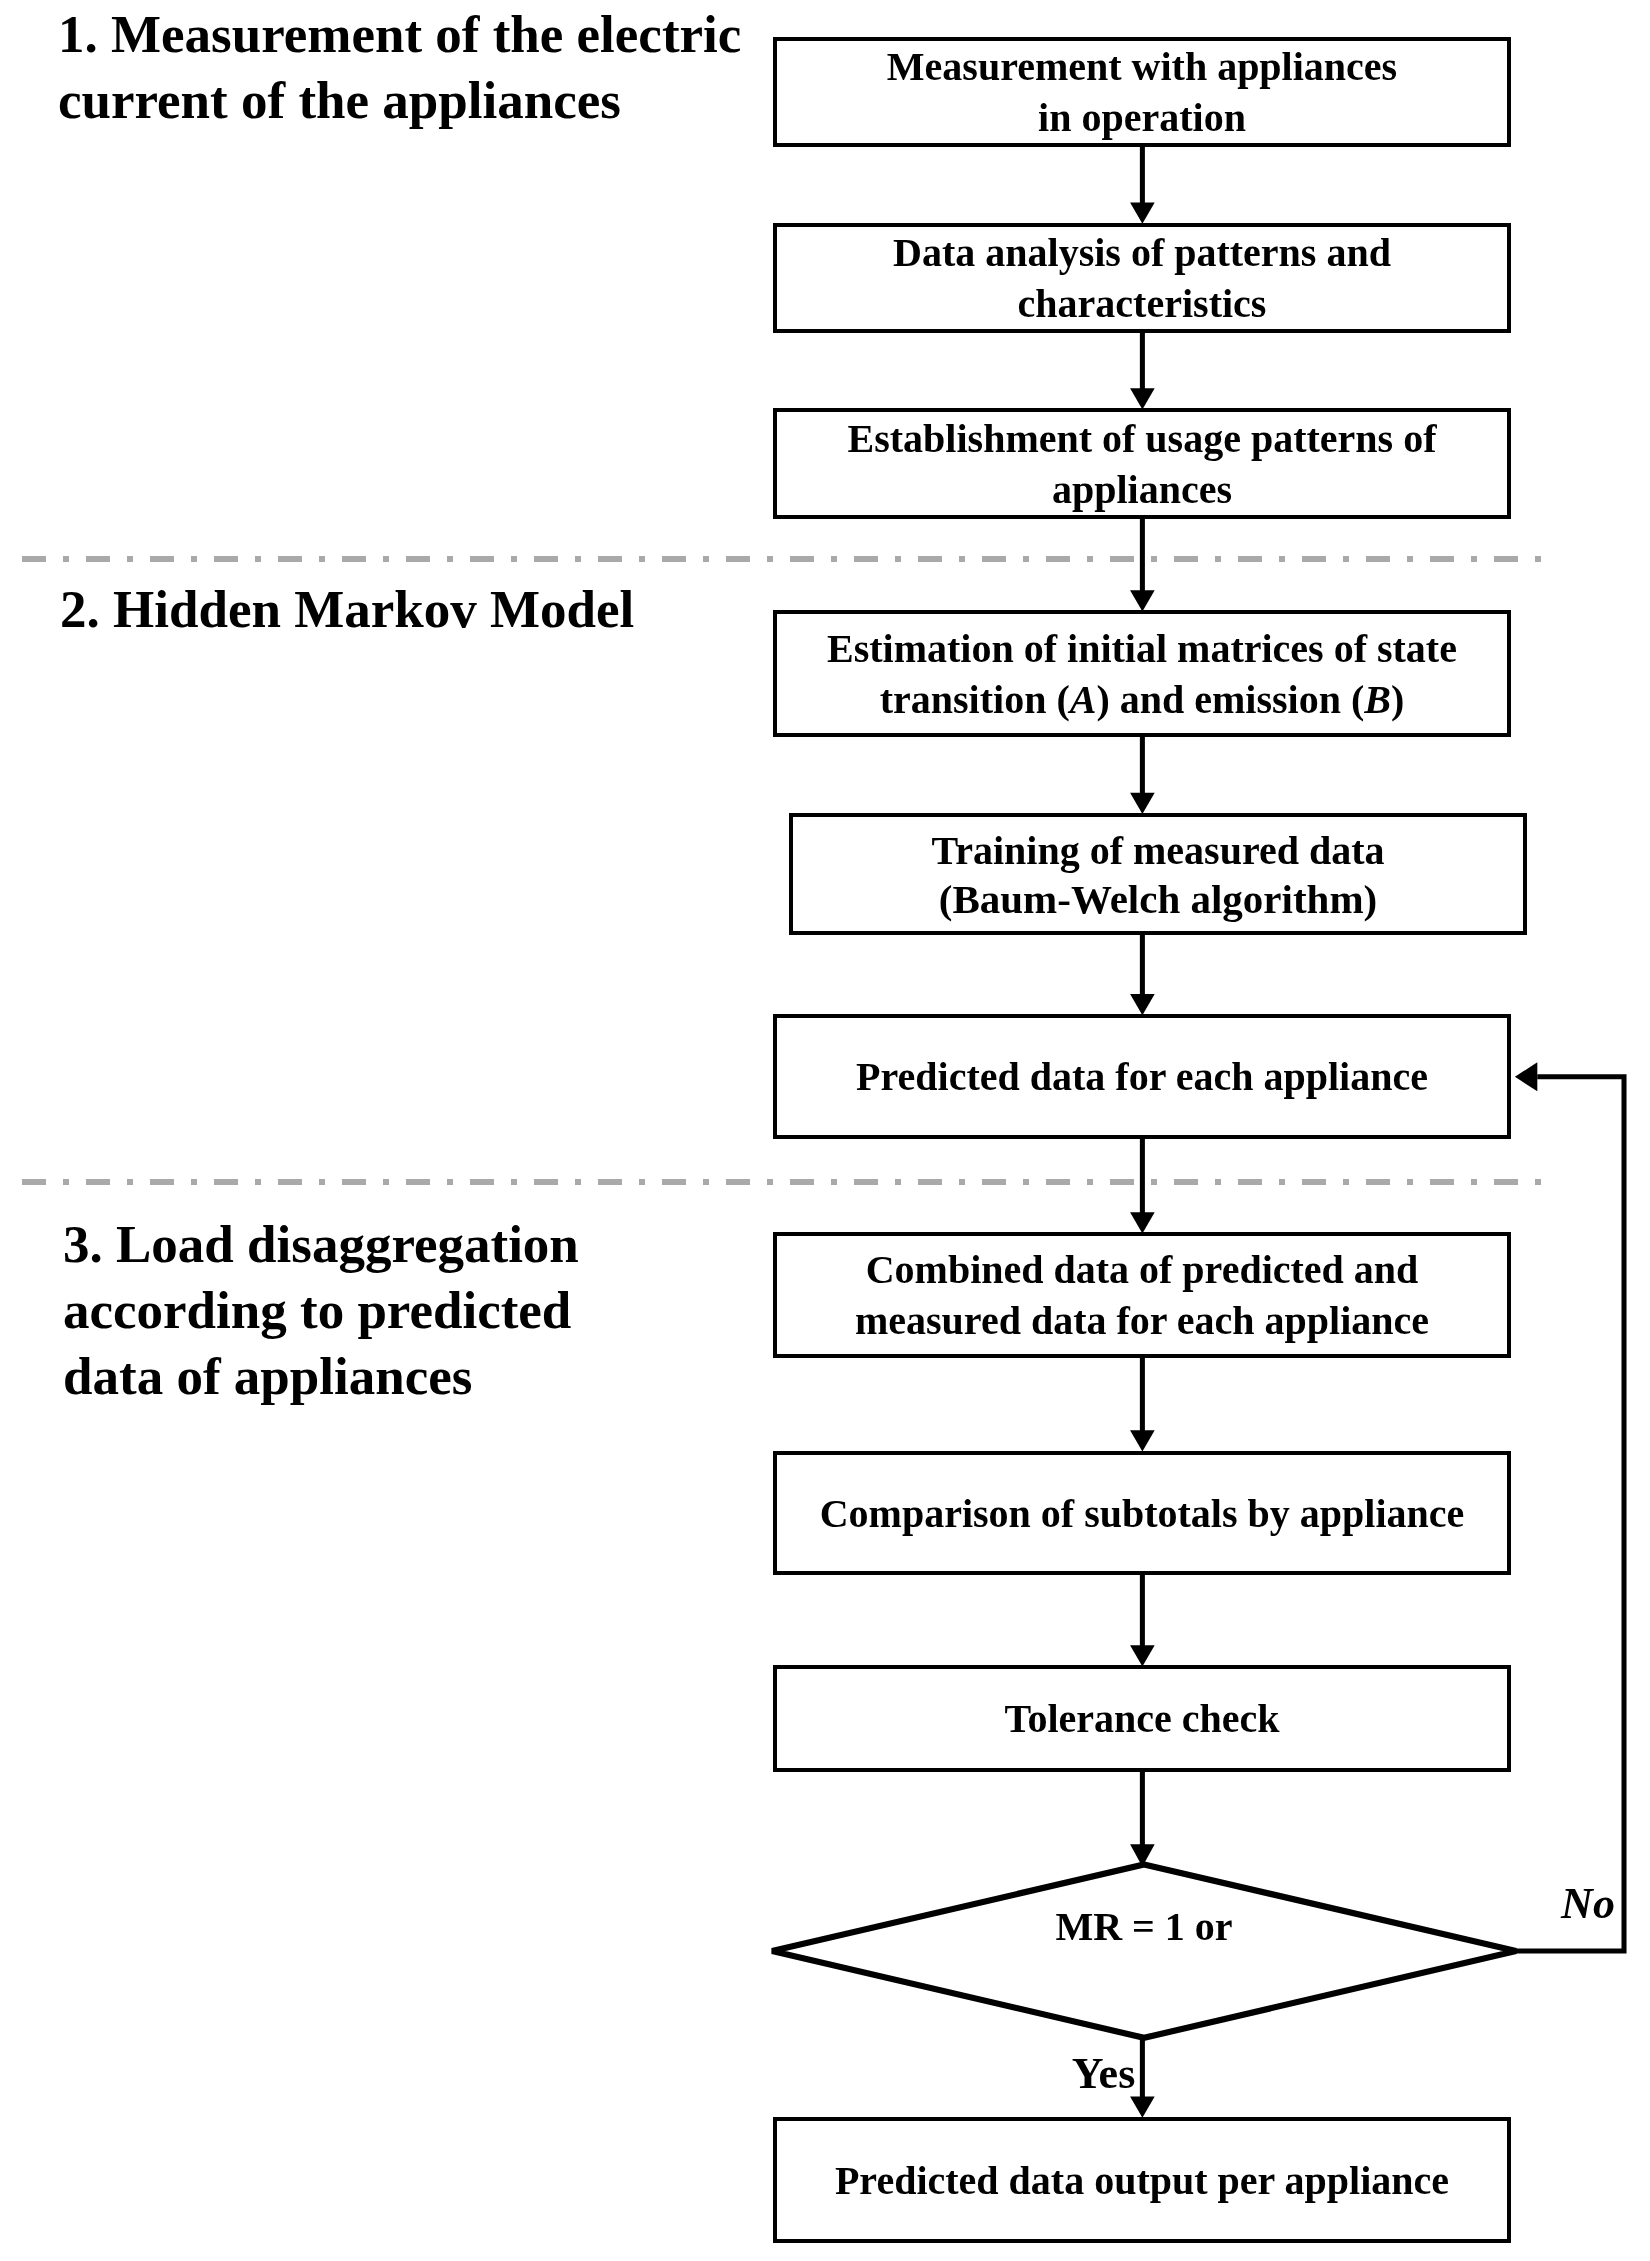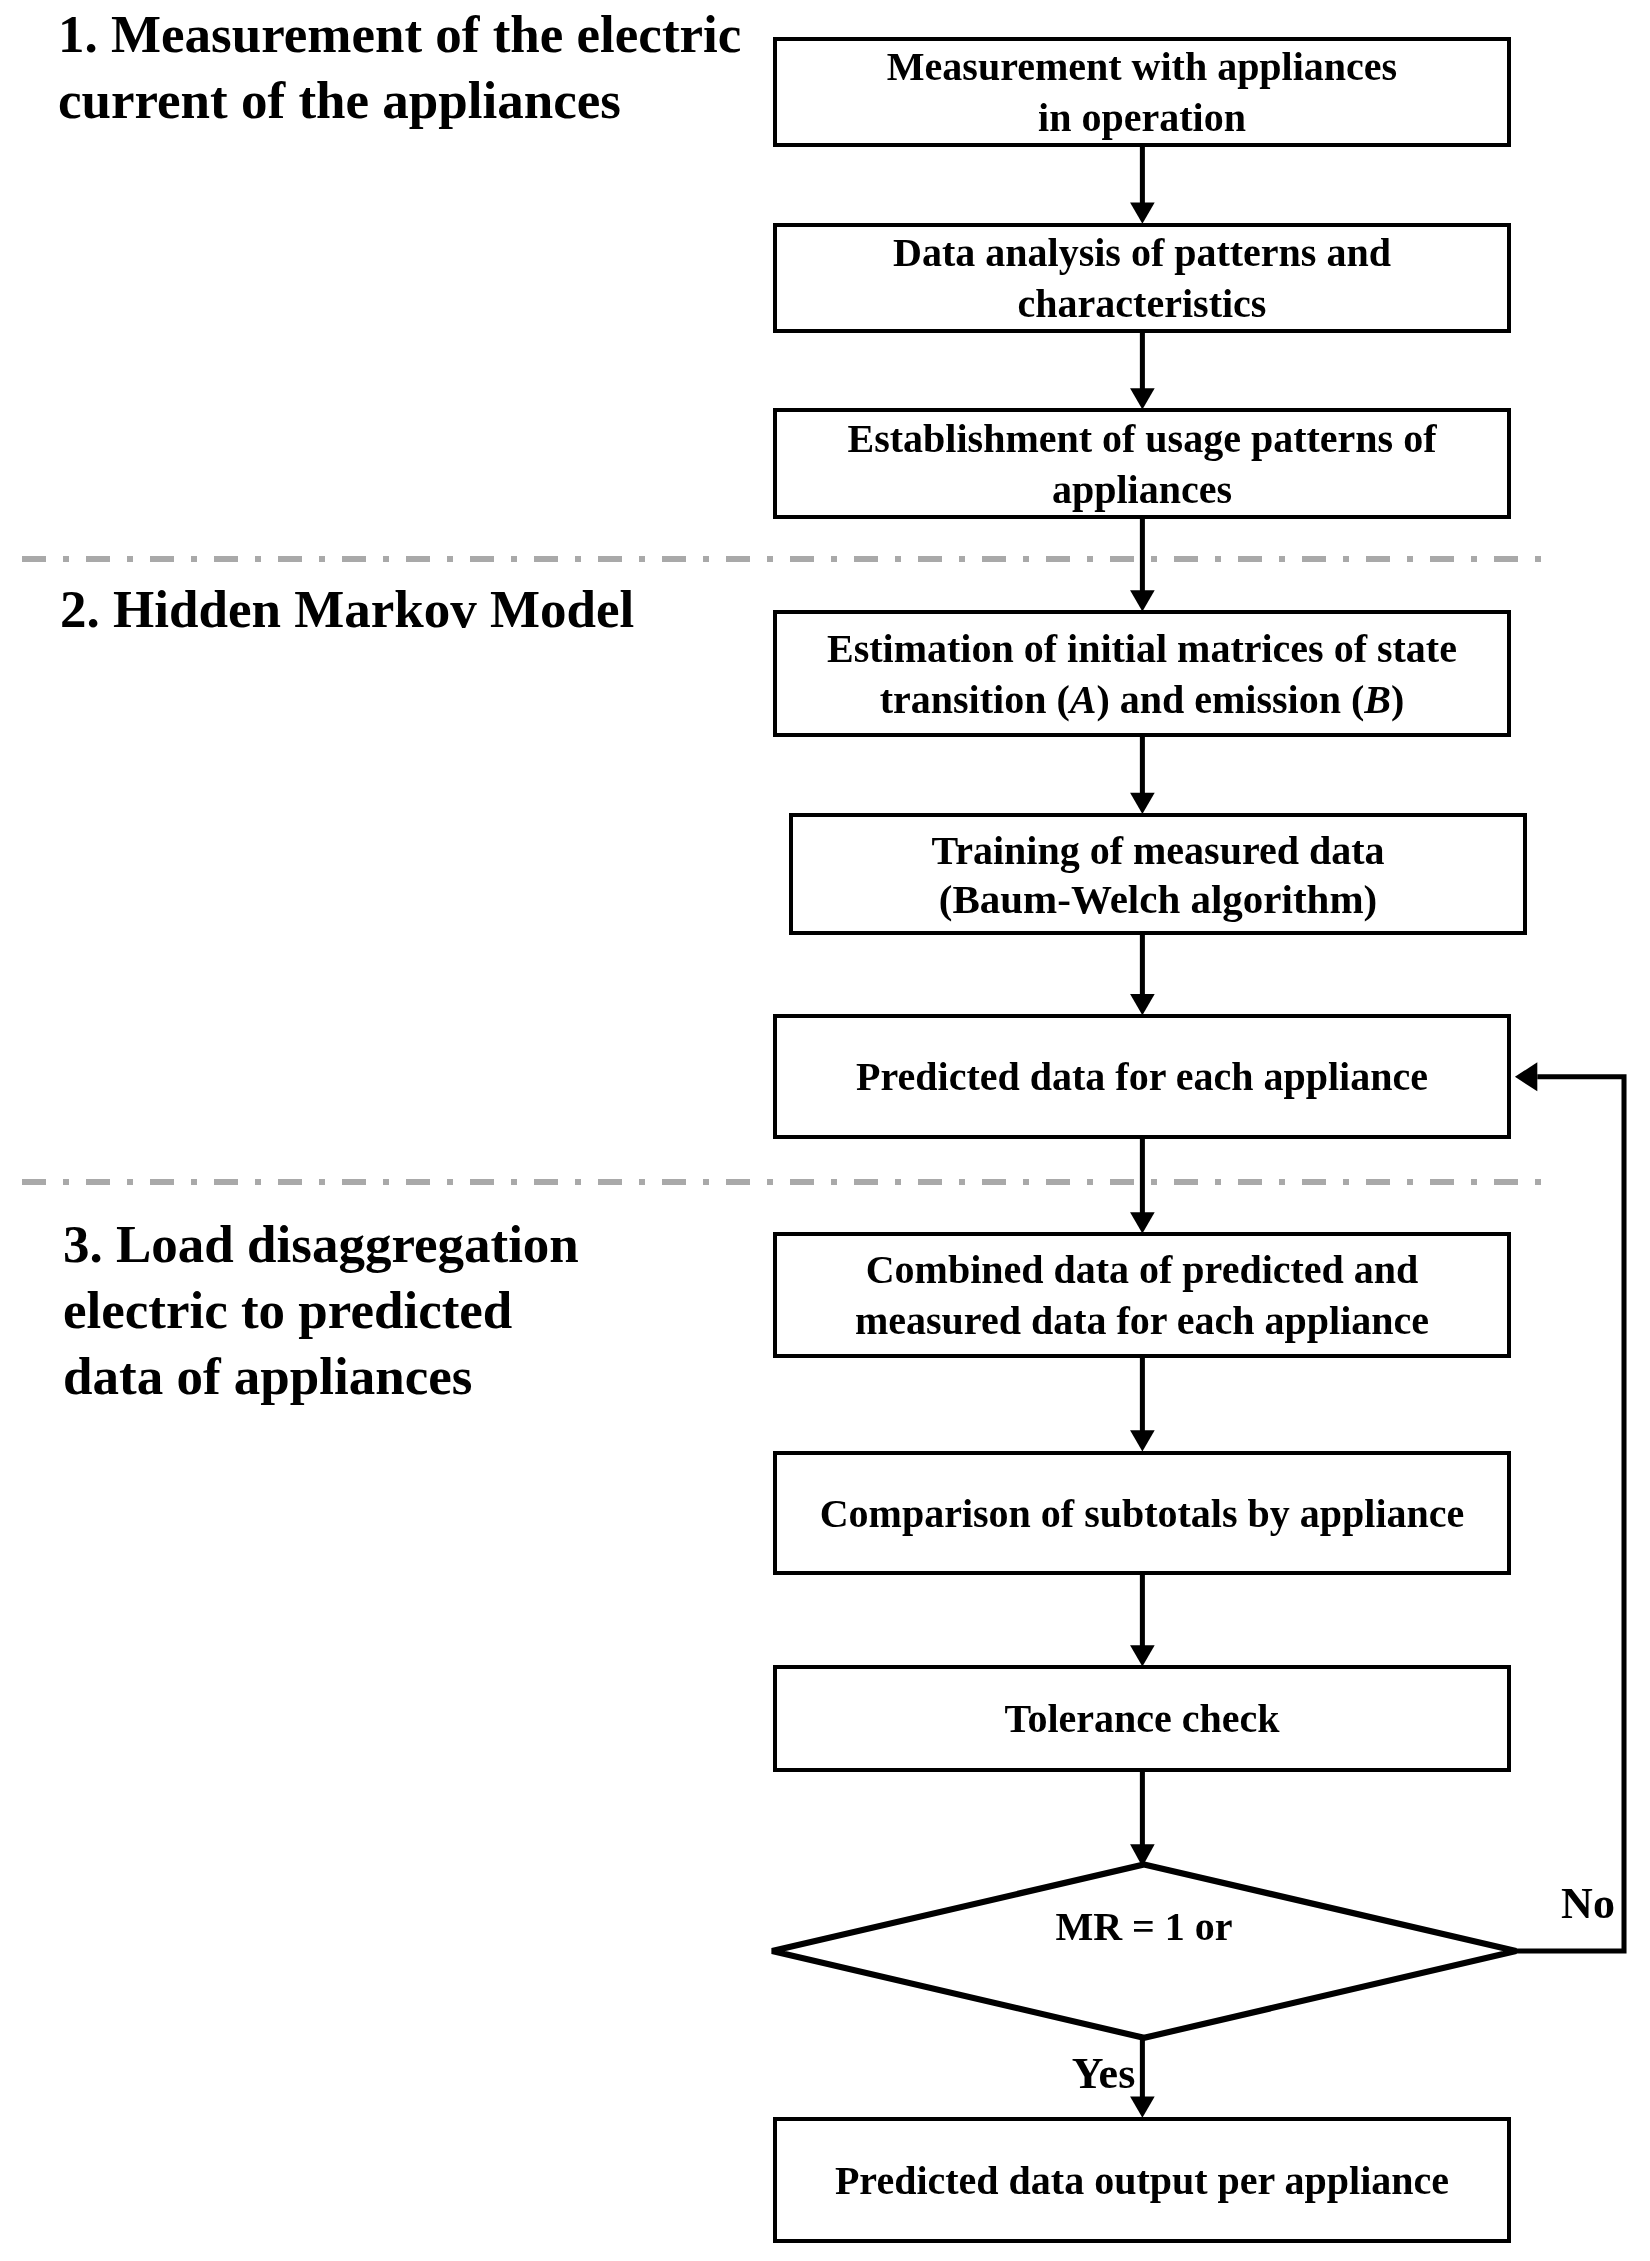--- a/index.html
+++ b/index.html
@@ -51,37 +51,37 @@
   #decision-text{
     position:absolute;left:772px;top:1899px;width:744px;z-index:4;
     text-align:center;font-weight:bold;font-size:40px;line-height:56px;
   }
   
   .edge-label{
     position:absolute;z-index:5;font-weight:bold;font-size:44px;line-height:56px;
     text-align:center;
   }
   #label-yes{left:1052px;top:2046px;width:103px;}
-  #label-no{left:1546px;top:1876px;width:84px;}
+  #label-no{left:1546px;top:1876px;width:84px;font-style:italic;}
 </style>
 </head>
 <body>
 
 <div class="heading" style="left:38px;top:0.6px;">
   <span class="cont">1. Measurement of the electric</span>
   <span class="cont h1-cont">current of the appliances</span>
 </div>
 
 <div class="heading" style="left:40px;top:576px;">
   <span class="cont">2. Hidden Markov Model</span>
 </div>
 
 <div class="heading" style="left:43px;top:1211px;">
   <span class="cont">3. Load disaggregation</span>
-  <span class="cont h3-cont">electric to predicted</span>
+  <span class="cont h3-cont">according to predicted</span>
   <span class="cont h3-cont">data of appliances</span>
 </div>
 
 <div class="divider" style="top:556px;"></div>
 <div class="divider" style="top:1179px;"></div>
 
 <svg id="connectors" width="1651" height="2261" viewBox="0 0 2951 4042">
   <g stroke="#000000" stroke-width="9" fill="#000000">
     <line x1="2042" y1="261" x2="2042" y2="364"></line>
     <polygon points="2020,362 2064,362 2042,400" stroke="none"></polygon>

